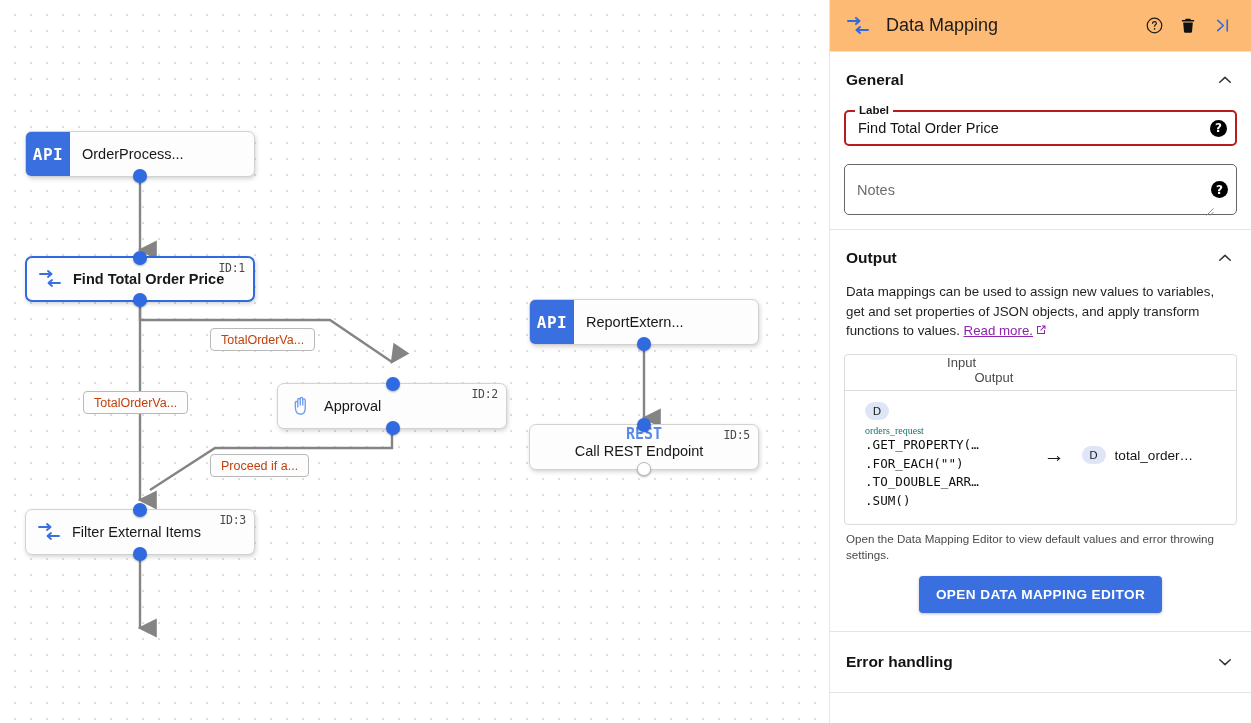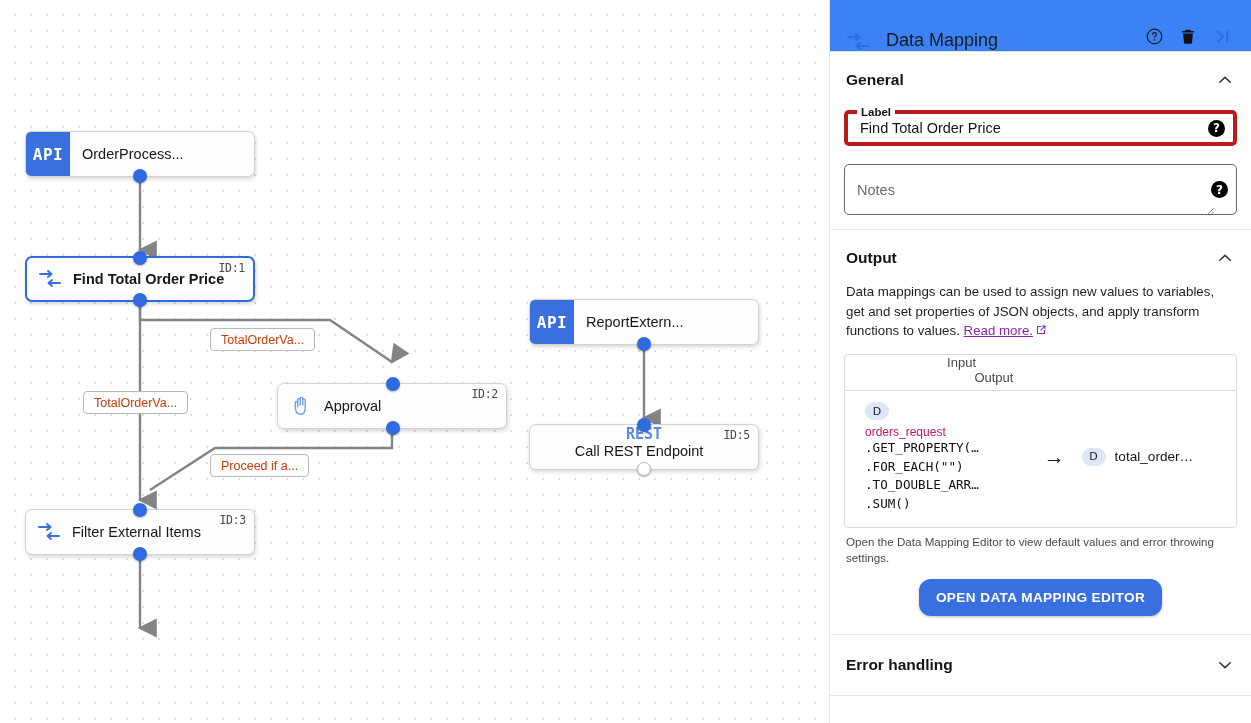--- a/index.html
+++ b/index.html
@@ -95,24 +95,24 @@
 
   
   #panel {
     width: 421px; height: 723px;
     background: #ffffff;
     display: flex; flex-direction: column;
     overflow: hidden;
   }
   .panel-header {
     height: 52px; flex: none;
-    display: flex; align-items: flex-end;
+    display: flex; align-items: center;
     padding: 0 14px 0 16px;
     border-bottom: 1px solid #e4e4e4;
-    background: #3b82f6;
+    background: #fdba74;
   }
   .panel-header-icon { width: 26px; color:#2f6ae0; display:flex; align-items:center; }
   .panel-header-title {
     font-size: 18px; color:#1b1b1b; font-weight: 400;
     margin-left: 14px; flex: 1;
   }
   .hdr-btn {
     width: 30px; height: 30px;
     display: flex; align-items: center; justify-content: center;
     cursor: pointer; margin-left: 4px;
@@ -123,21 +123,21 @@
   .section { border-bottom: 1px solid #e4e4e4; padding: 0 14px; }
   .section-head {
     display: flex; align-items: center; justify-content: space-between;
     padding: 18px 2px 12px 2px; cursor: pointer;
   }
   .section-title { font-size: 15.5px; font-weight: bold; color: #141414; }
   .chev { width: 20px; height: 20px; color:#3a3a3a; display:flex; align-items:center; justify-content:center; }
 
   .field-outlined {
     position: relative;
-    border: 4px solid #b91c1c;
+    border: 2px solid #b91c1c;
     border-radius: 5px;
     height: 36px;
     display: flex; align-items: center;
     padding: 0 8px 0 12px;
     margin: 8px 0 2px 0;
   }
   .field-legend {
     position: absolute; top: -8px; left: 9px;
     background: #fff; padding: 0 4px;
     font-size: 11.5px; font-weight: bold; color: #121212;
@@ -195,33 +195,33 @@
   }
   .map-cell-out { width: 40%; display:flex; align-items:center; gap:9px; padding-left:2px; }
   .vbadge {
     display:inline-flex; align-items:center; justify-content:center;
     background:#dde5f6; color:#1b1b1b;
     border-radius: 9px;
     height: 18px; min-width: 24px; padding: 0 6px;
     font-size: 11px;
     font-family: "DejaVu Sans", sans-serif;
   }
-  .var-name { font-size: 12px; color:#be185d; margin-top:5px; }
+  .var-name { font-size: 10px; color:#0f766e; margin-top:5px;font-family:Liberation Serif, serif; }
   .fn-line {
     font-family: "DejaVu Sans Mono", monospace;
     font-size: 12.6px; color: #101010;
     line-height: 1.47;
     white-space: nowrap;
   }
   .out-name { font-size: 13.6px; color:#151515; white-space:nowrap; overflow:hidden; }
   .hint-text { font-size: 11.6px; color: #4a4a4a; padding: 0 2px 12px 2px; line-height:1.35; }
   .btn-primary {
     display: block; margin: 2px auto 18px auto;
     background: #3a6fe0; color:#fff;
-    border: none; border-radius: 12px;
+    border: none; border-radius: 4px;
     padding: 11px 17px;
     font-size: 13.6px; font-weight: bold;
     letter-spacing: 0.4px;
     font-family: "Liberation Sans", sans-serif;
     cursor: pointer;
     box-shadow: 0 1px 3px rgba(0,0,0,0.25);
   }
 </style>
 </head>
 <body>

